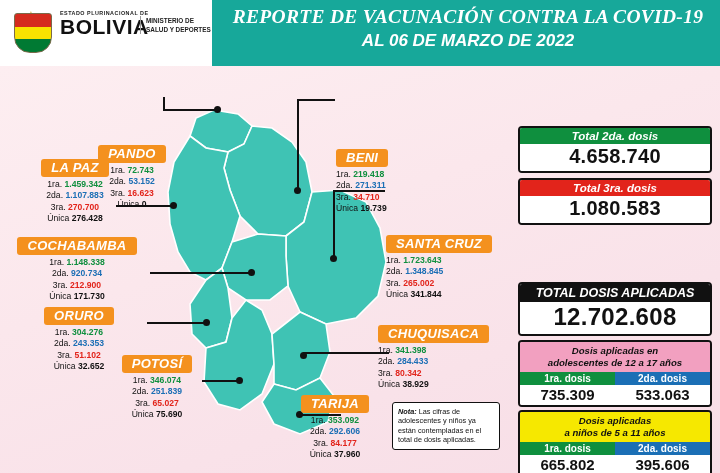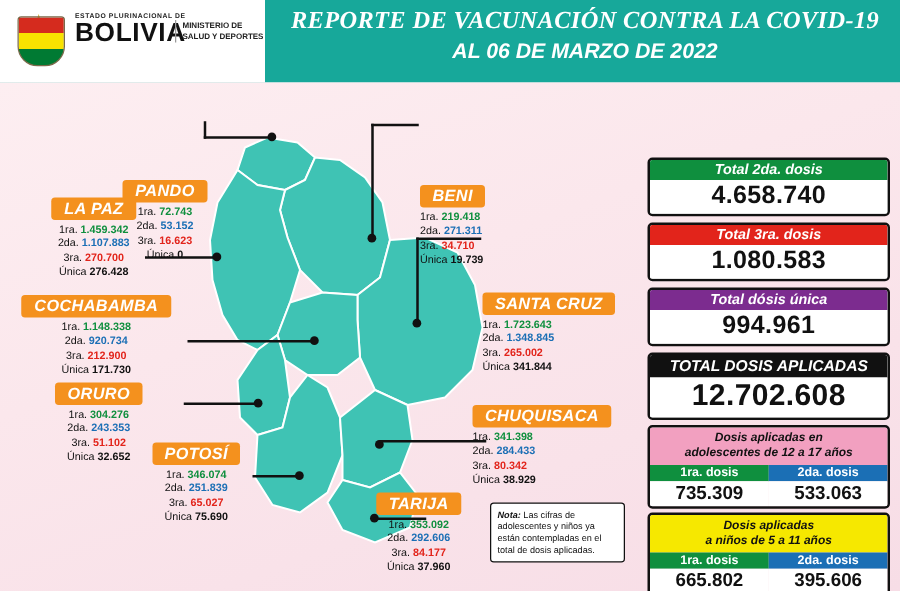--- a/index.html
+++ b/index.html
@@ -322,24 +322,20 @@
       <div class="tot" style="top:60px;">
         <div class="cap cap-g">Total 2da. dosis</div>
         <div class="num">4.658.740</div>
       </div>
 
       <div class="tot" style="top:112px;">
         <div class="cap cap-r">Total 3ra. dosis</div>
         <div class="num">1.080.583</div>
       </div>
 
-      <div class="tot" style="top:164px;">
-        <div class="cap cap-v">Total dósis única</div>
-        <div class="num">994.961</div>
-      </div>
 
       <div class="tot big" style="top:216px;">
         <div class="cap cap-b">TOTAL DOSIS APLICADAS</div>
         <div class="num">12.702.608</div>
       </div>
 
       <div class="panel" style="top:274px;">
         <div class="head adol">
           Dosis aplicadas en<br>adolescentes de 12 a 17 años
         </div>

